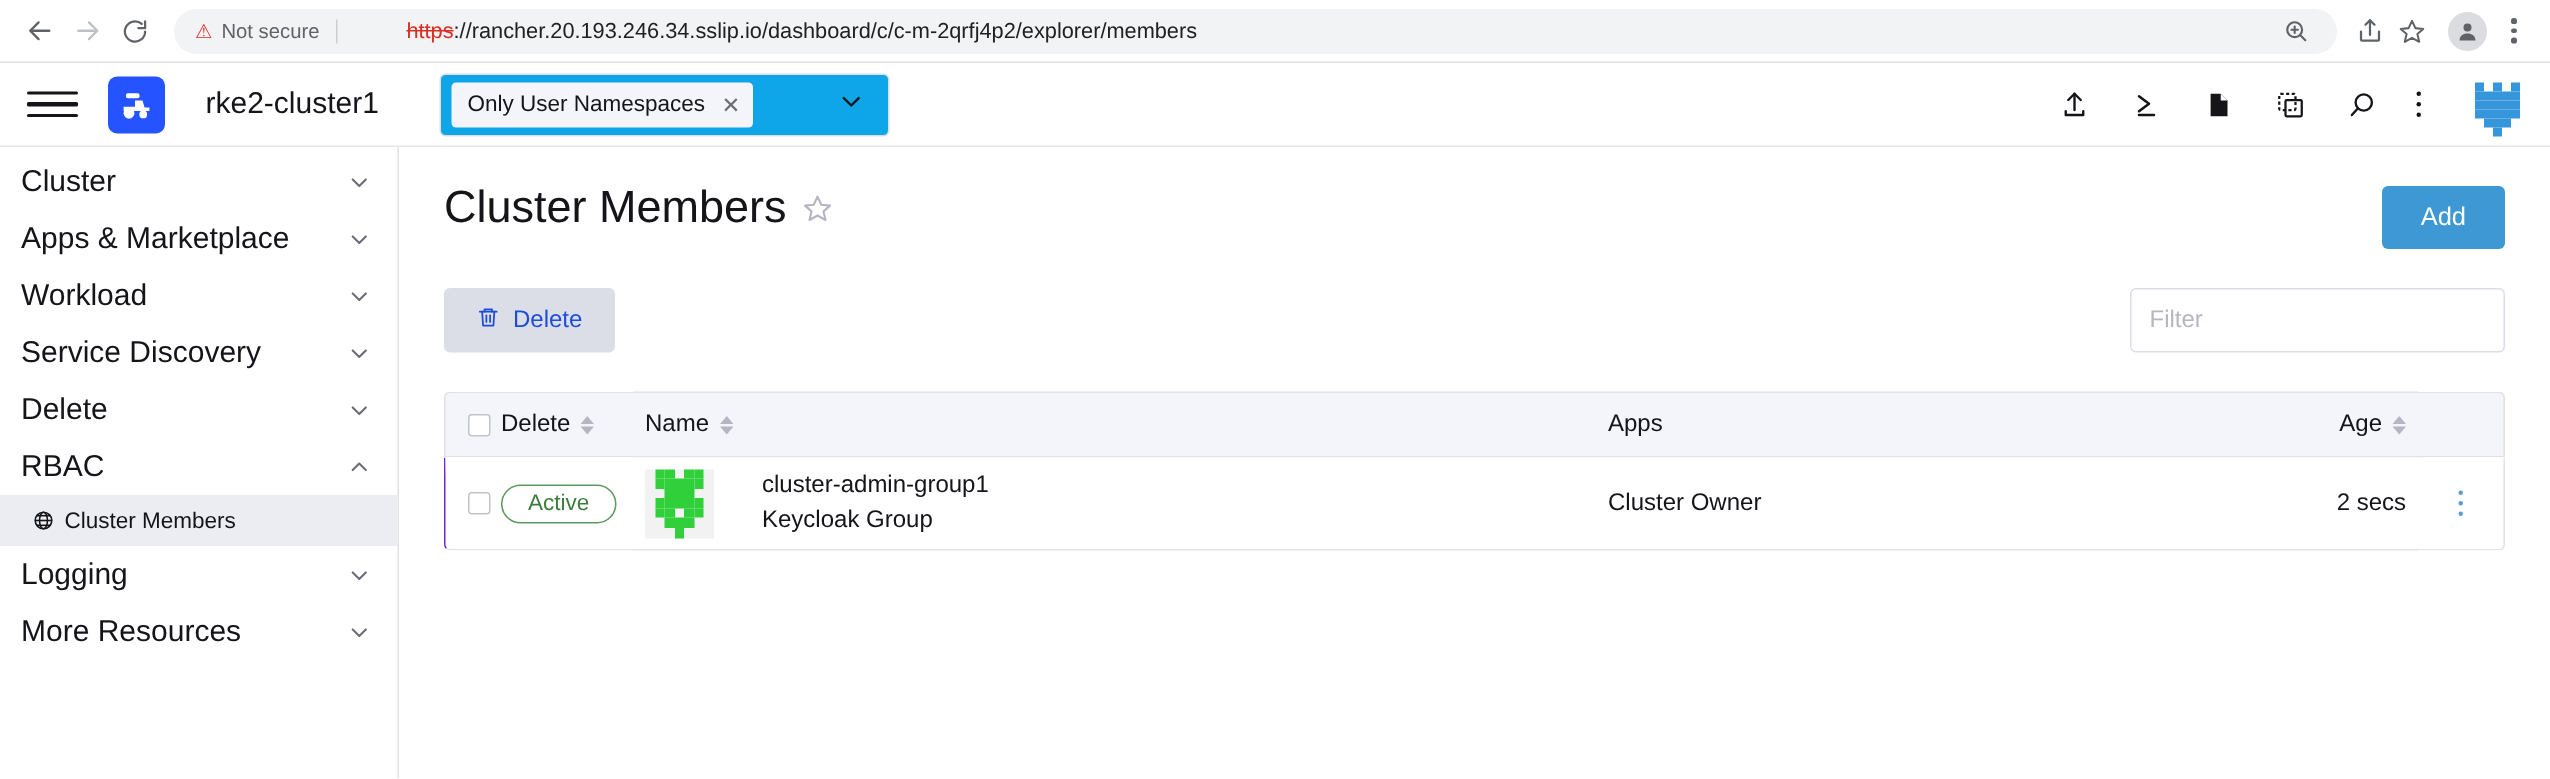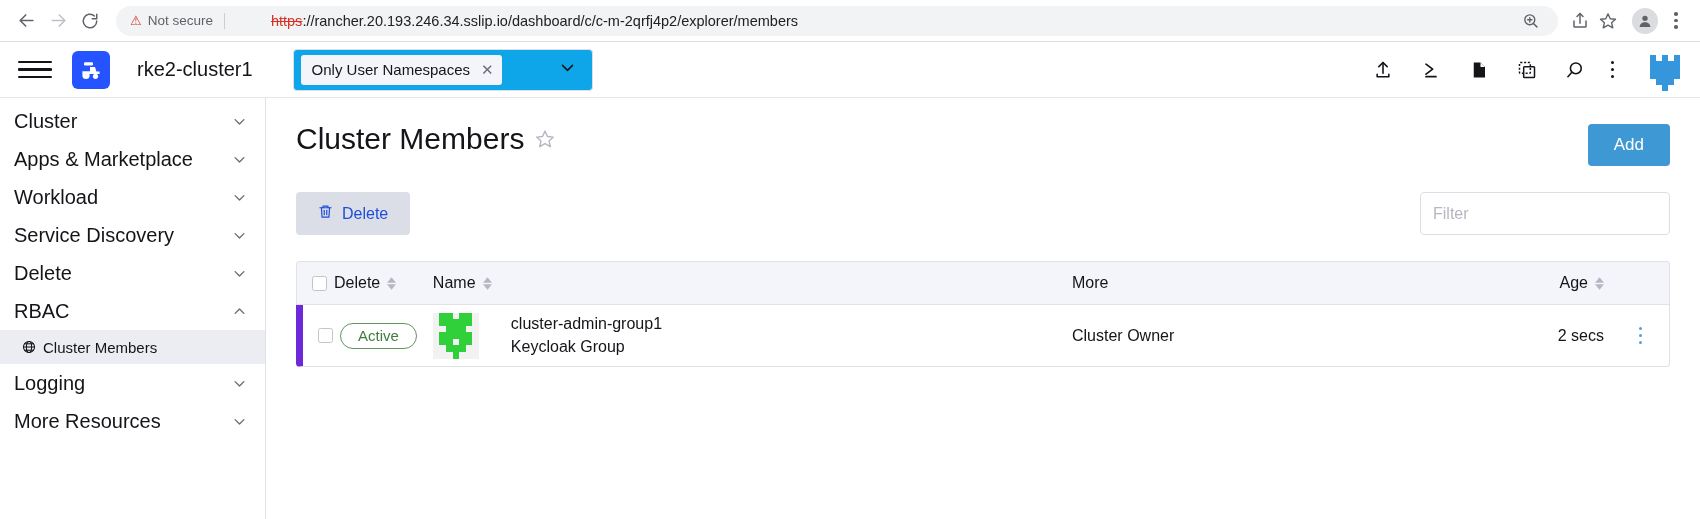--- a/index.html
+++ b/index.html
@@ -199,21 +199,21 @@
   .th-inner { display: flex; align-items: center; gap: 7px; }
   .sorter { display: flex; flex-direction: column; gap: 1px; color: #b6b6c2; }
   .tbl tbody td {
     border-bottom: 1px solid #e1e1e6;
     height: 62px;
     font-size: 16px; color: #141419;
     padding: 0 8px;
     background: #ffffff;
     vertical-align: middle;
   }
-  .tbl tbody td:first-child { border-left: 7px solid #6d28d9; padding-left: 15px; }
+  .tbl tbody td:first-child { border-left: 1px solid #6d28d9; padding-left: 15px; }
   .tbl tbody td:last-child { border-right: 1px solid #e1e1e6; }
   .tbl tbody tr:last-child td:first-child { border-bottom-left-radius: 4px; }
   .tbl tbody tr:last-child td:last-child { border-bottom-right-radius: 4px; }
 
   .cbox {
     width: 15px; height: 15px; border: 1px solid #c3c3cc;
     border-radius: 2.5px; background: #fff; display: block; cursor: pointer;
   }
   .state-pill {
     display: inline-flex; align-items: center; justify-content: center;
@@ -560,21 +560,21 @@
                     <polygon points="5 0 10 6 0 6"></polygon>
                   </svg>
                 <svg width="9" height="6" viewBox="0 0 10 6" fill="currentColor">
                     <polygon points="5 6 0 0 10 0"></polygon>
                   </svg>
               </span>
             </span>
           </th>
           <th class="col-role">
             <span class="th-inner">
-              <span>More</span>
+              <span>Apps</span>
             </span>
           </th>
           <th class="col-age">
             <span class="th-inner" style="justify-content:flex-end;">
               <span>Age</span>
               <span class="sorter">
                 <svg width="9" height="6" viewBox="0 0 10 6" fill="currentColor">
                     <polygon points="5 0 10 6 0 6"></polygon>
                   </svg>
                 <svg width="9" height="6" viewBox="0 0 10 6" fill="currentColor">

